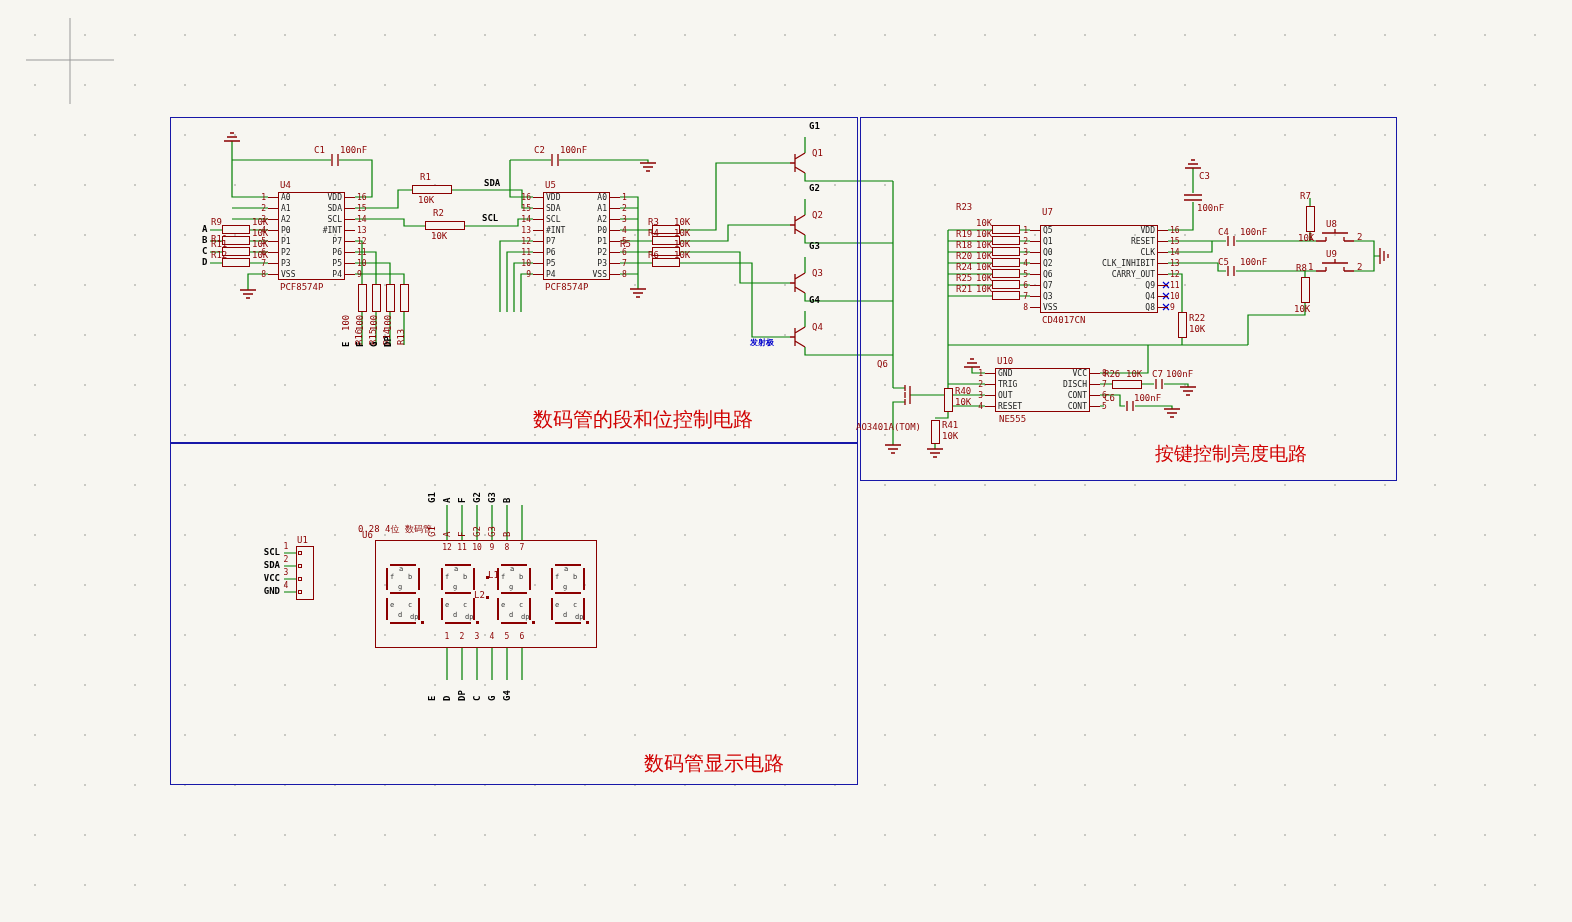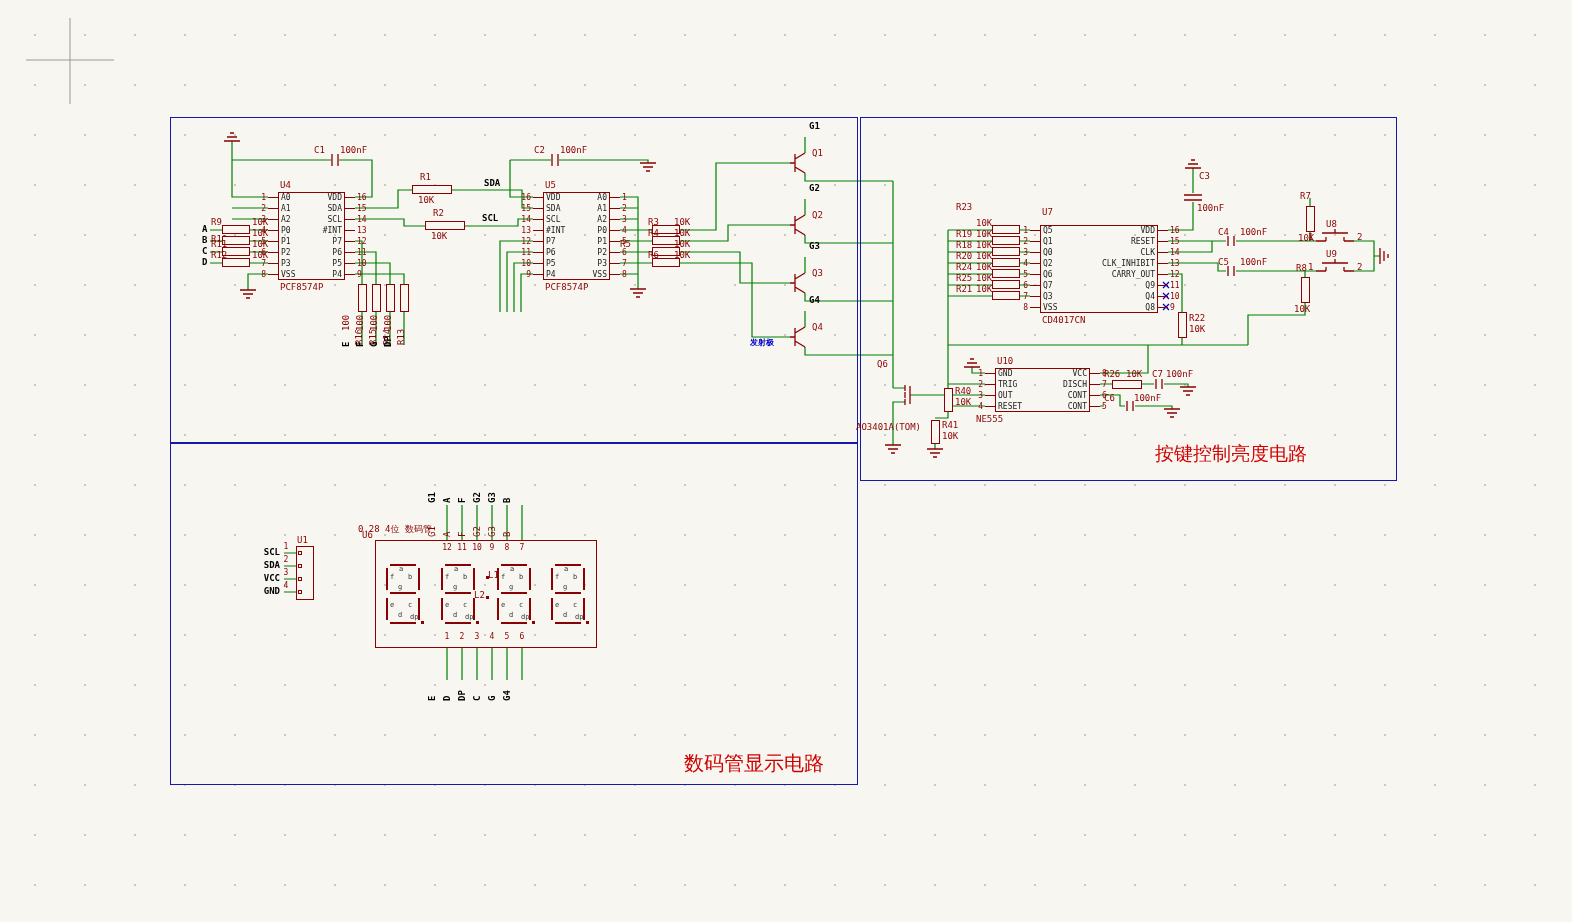--- a/index.html
+++ b/index.html
@@ -52,22 +52,23 @@
     <path d="M1316,241 L1326,241 M1344,241 L1354,241 M1326,237 L1326,241 M1344,237 L1344,241 M1322,233 L1348,233 M1335,233 L1335,229 M1316,271 L1326,271 M1344,271 L1354,271 M1326,267 L1326,271 M1344,267 L1344,271 M1322,263 L1348,263 M1335,263 L1335,259"></path>
   </g>
   <g stroke="#0000cc" stroke-width="1.2" fill="none">
     <path d="M1163,282 L1169,288 M1163,288 L1169,282 M1163,293 L1169,299 M1163,299 L1169,293 M1163,304 L1169,310 M1163,310 L1169,304"></path>
   </g>
 </svg>
 
 <div class="box" style="left:170px;top:117px;width:688px;height:326px"></div>
 <div class="box" style="left:860px;top:117px;width:537px;height:364px"></div>
 <div class="box" style="left:170px;top:443px;width:688px;height:342px"></div>
+<div class="title" style="left:533px;top:406px">数码管的段和位控制电路</div>
 <div class="title" style="left:1155px;top:441px;font-size:19px">按键控制亮度电路</div>
-<div class="title" style="left:684px;top:750px">数码管显示电路</div>
+<div class="title" style="left:644px;top:750px">数码管显示电路</div>
 
 <div class="icbody" style="left:278px;top:192px;width:67px;height:88px"></div>
 <span class="ref" style="left:280px;top:181px">U4</span>
 <span class="val" style="left:280px;top:283px">PCF8574P</span>
 <div class="icrow w4" style="left:252px;top:192px">
       <span class="num">1</span>
       <span class="stub"></span>
       <span class="names">
         <span>A0</span>
         <span>VDD</span>
@@ -438,21 +439,21 @@
 <span class="val" style="left:1126px;top:370px">10K</span>
 <span class="ref" style="left:1152px;top:370px">C7</span>
 <span class="val" style="left:1166px;top:370px">100nF</span>
 <span class="ref" style="left:1104px;top:394px">C6</span>
 <span class="val" style="left:1134px;top:394px">100nF</span>
 <span class="ref" style="left:877px;top:360px">Q6</span>
 <span class="val" style="left:856px;top:423px">AO3401A(TOM)</span>
 
 <div class="icbody" style="left:995px;top:368px;width:95px;height:44px"></div>
 <span class="ref" style="left:997px;top:357px">U10</span>
-<span class="val" style="left:976px;top:415px">NE555</span>
+<span class="val" style="left:999px;top:415px">NE555</span>
 <div class="icrow w10" style="left:969px;top:368px">
       <span class="num">1</span>
       <span class="stub"></span>
       <span class="names">
         <span>GND</span>
         <span>VCC</span>
       </span>
       <span class="stub"></span>
       <span class="num r">8</span>
     </div>

